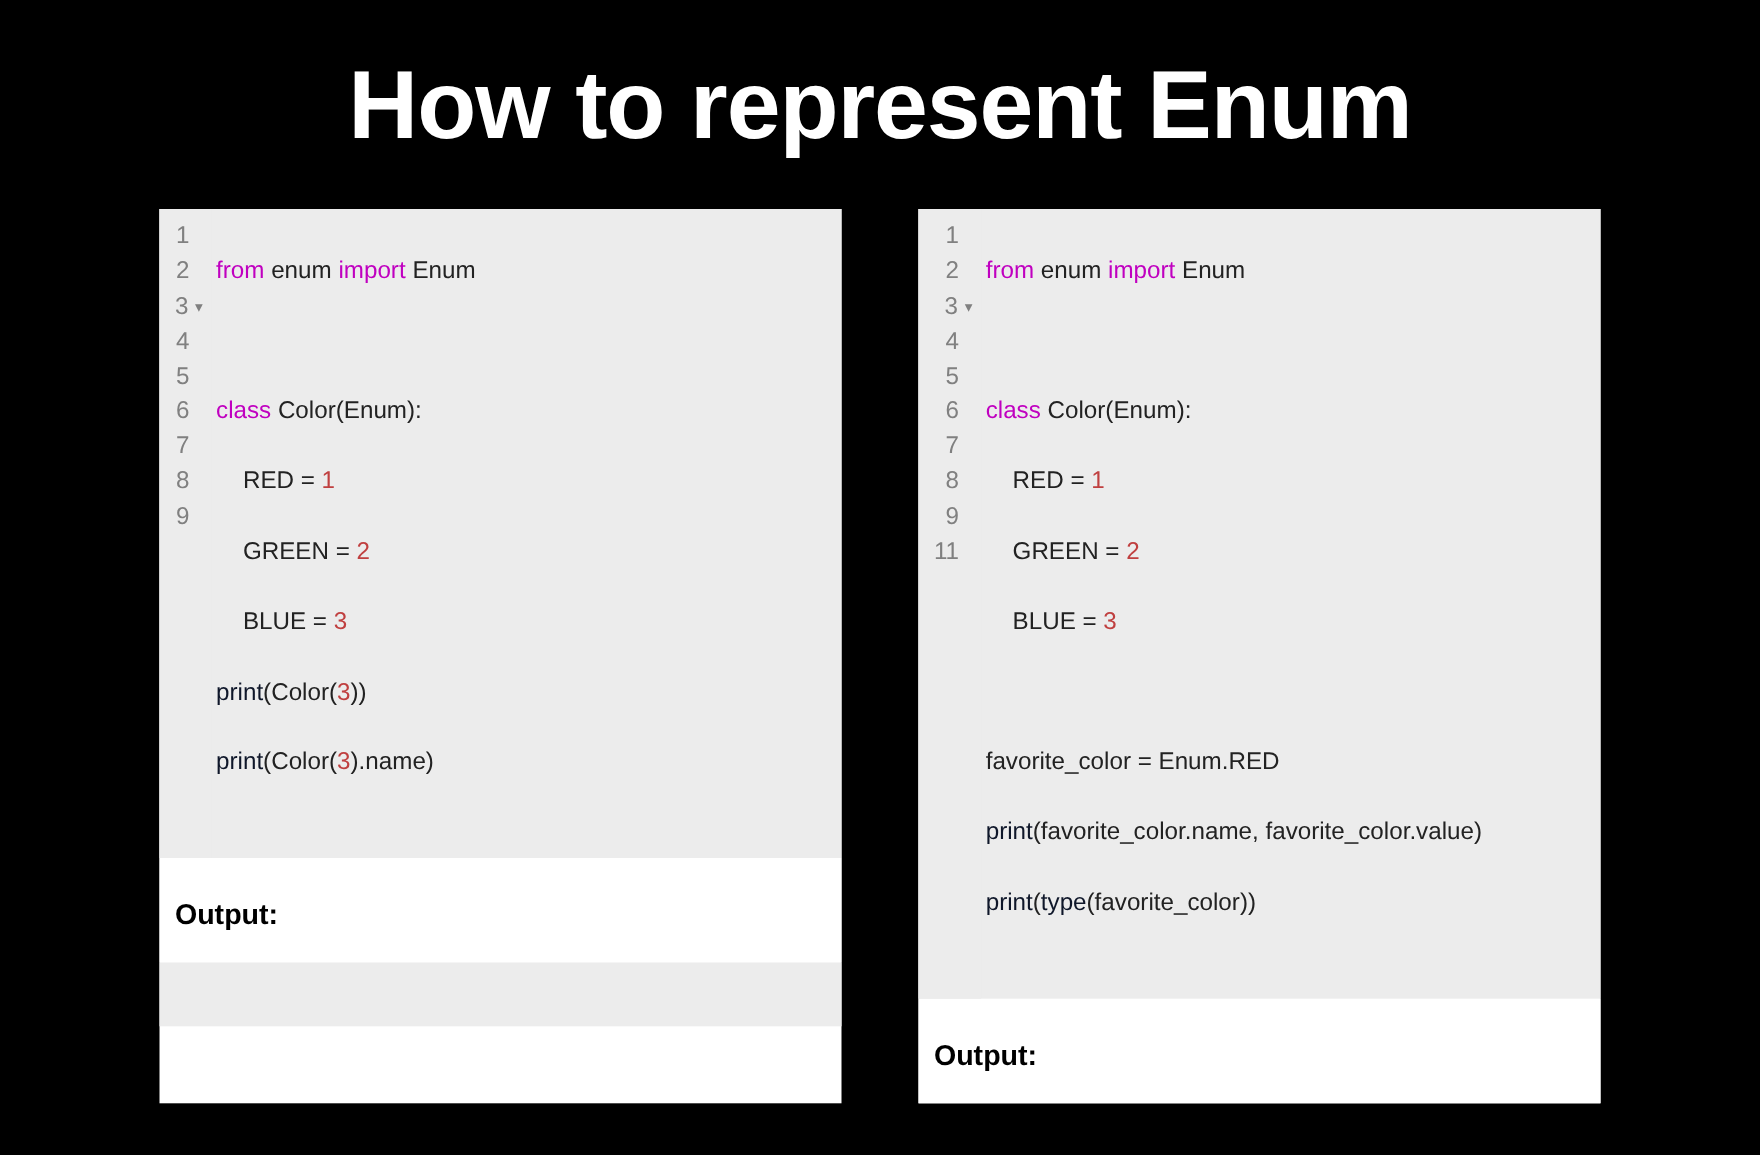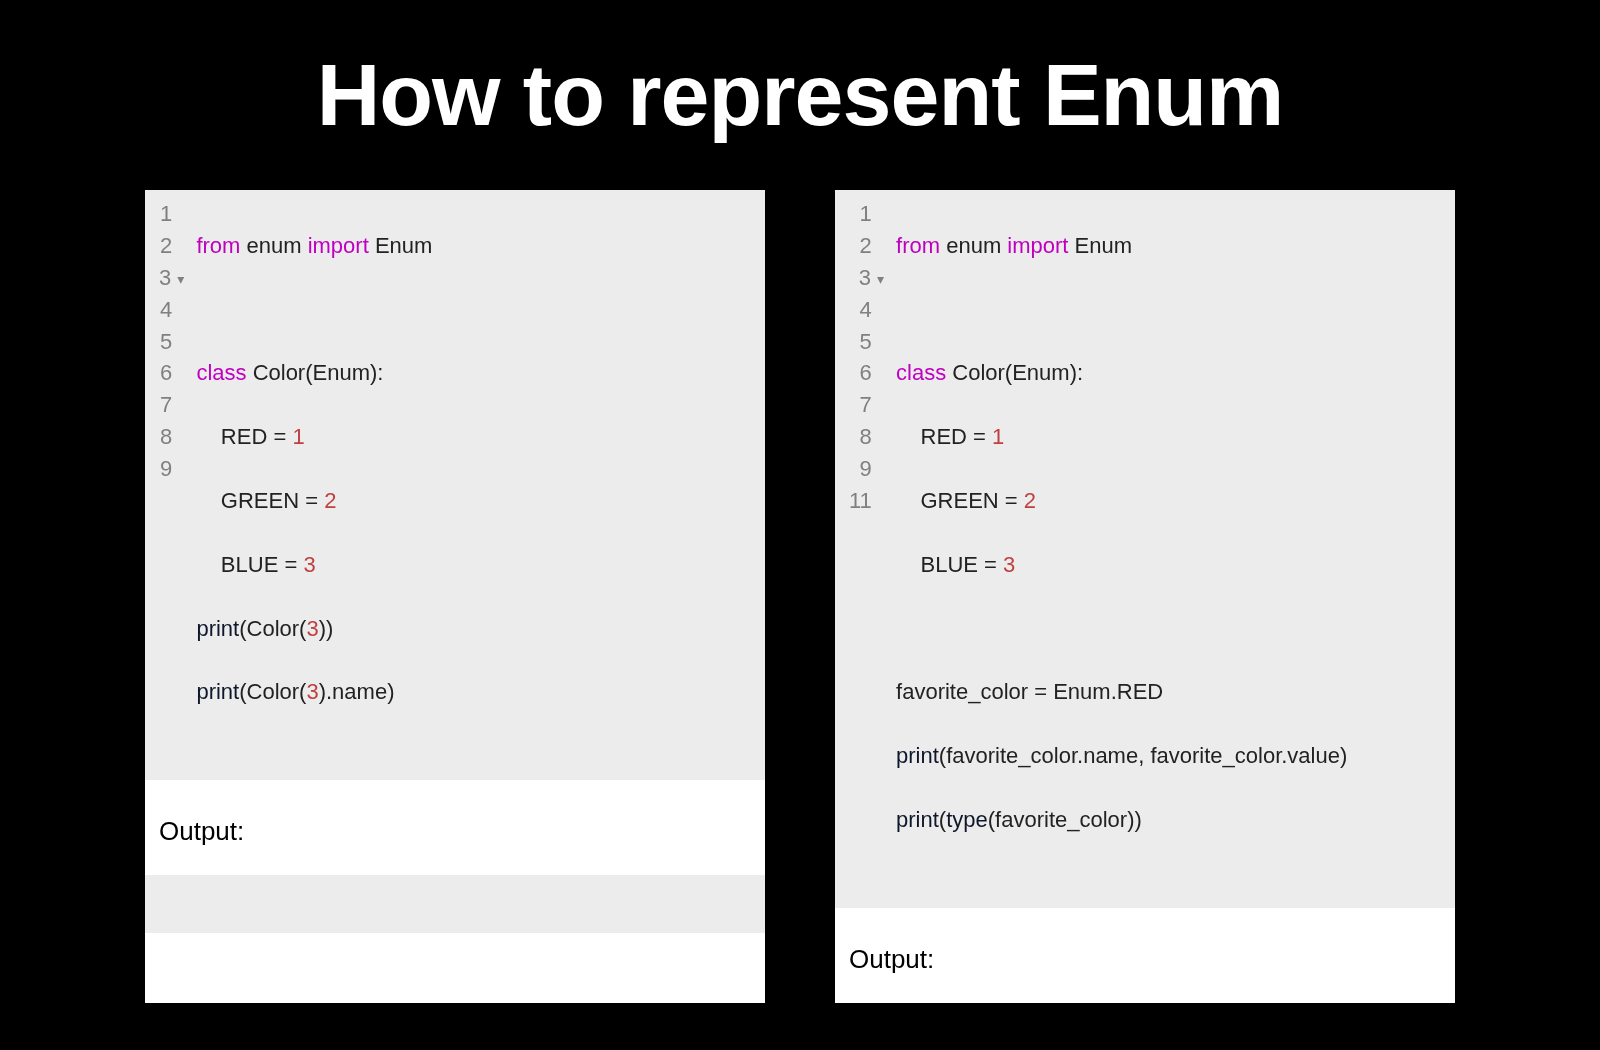--- a/index.html
+++ b/index.html
@@ -52,21 +52,21 @@
     flex: 1;
     white-space: pre;
   }
   .code .line { display: block; }
   .kw { color: #c000c0; }       
   .fn { color: #0f172a; }       
   .num { color: #c04040; }      
   .output-label {
     background: #fff;
     font-size: 26px;
-    font-weight: 400;
+    font-weight: 700;
     padding: 36px 14px 28px 14px;
     color: #000;
   }
   .output-block {
     background: #ececec;
     font-size: 24px;
     font-weight: 700;
     color: #111;
     padding: 24px 22px 34px 22px;
     line-height: 1.9;

